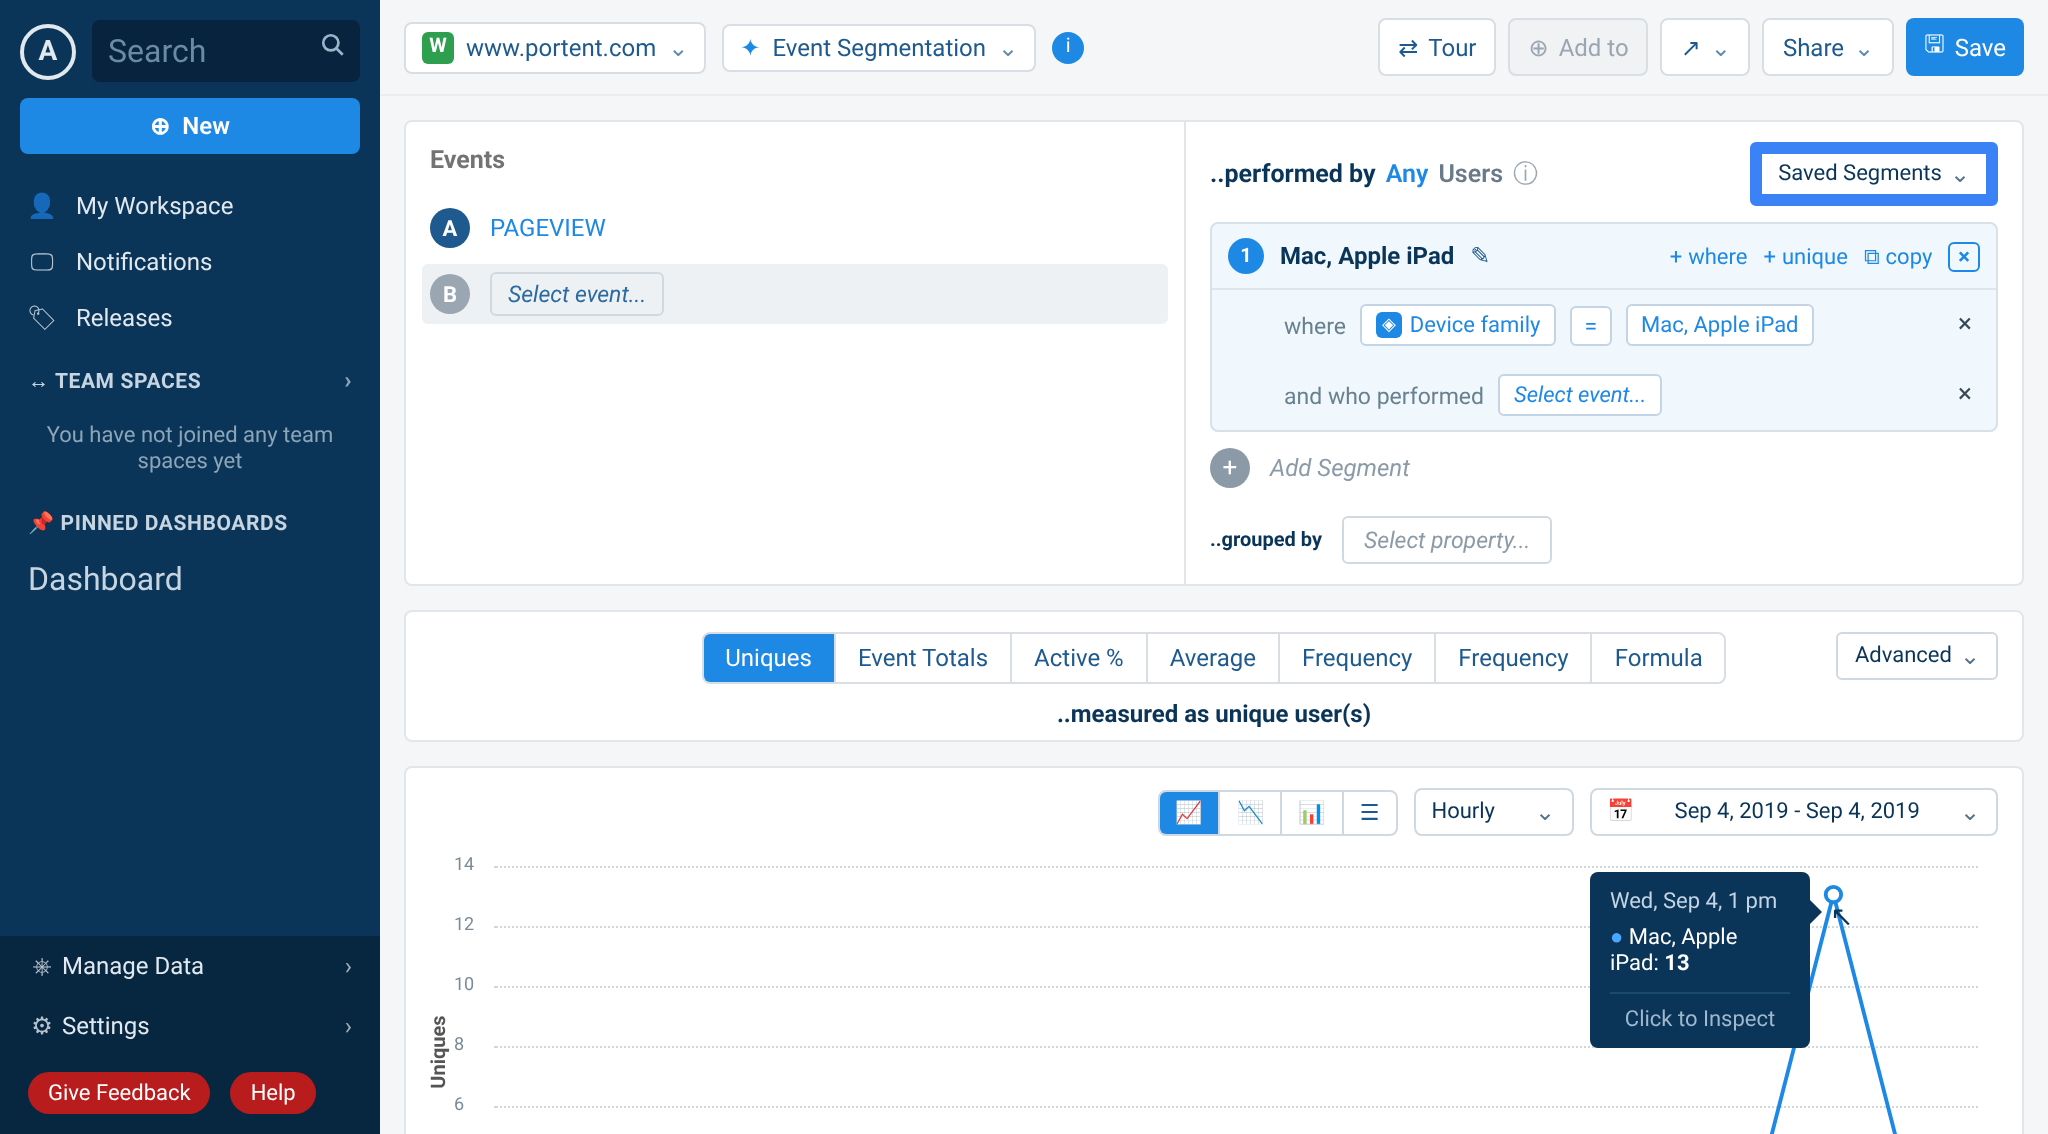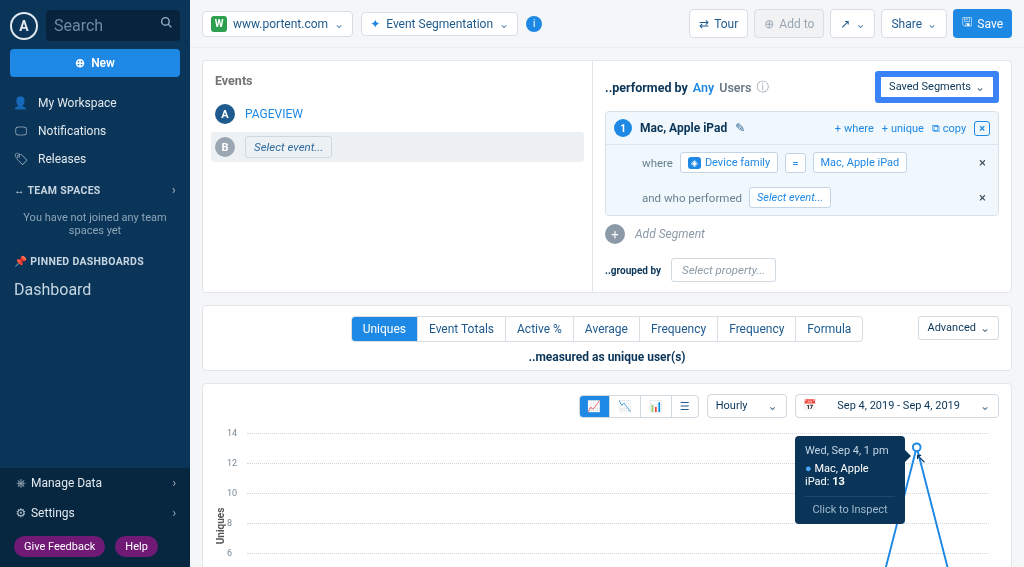--- a/index.html
+++ b/index.html
@@ -13,21 +13,21 @@
 .search-ic { position:absolute; right:7px; top:6px; color:#9ab3c7; }
 .new-btn { margin:0 10px 12px; background:#1e88e5; color:#fff; border:none; padding:7px 0; border-radius:4px; font-size:12px; font-weight:600; cursor:pointer; display:flex; align-items:center; justify-content:center; gap:6px; }
 .nav-item { padding:7px 14px; display:flex; align-items:center; gap:10px; cursor:pointer; font-size:12px; }
 .nav-ic { width:14px; display:inline-flex; align-items:center; justify-content:center; opacity:.8; }
 .sb-head { font-size:10.5px; font-weight:700; letter-spacing:.3px; color:#c6d5e1; display:flex; align-items:center; justify-content:space-between; padding:10px 14px 6px; }
 .sb-msg { font-size:11px; text-align:center; padding:8px 22px; color:#8ea5b8; }
 .sb-sublink { padding:6px 14px; font-size:16px; color:#c6d5e1; cursor:pointer; }
 .sb-foot { margin-top:auto; background:#072741; }
 .sb-foot .nav-item { justify-content:space-between; padding:8px 14px; }
 .sb-foot-row { display:flex; gap:10px; padding:8px 14px 10px; }
-.pill { background:#701a75; color:#fff; border:none; padding:4px 10px; border-radius:12px; font-size:11px; cursor:pointer; }
+.pill { background:#b91c1c; color:#fff; border:none; padding:4px 10px; border-radius:12px; font-size:11px; cursor:pointer; }
 .chev { font-size:12px; opacity:.7; }
 
 .main { flex:1; display:flex; flex-direction:column; background:#f5f6f7; overflow:auto; }
 .topbar { display:flex; align-items:center; padding:9px 12px; gap:8px; background:#f5f6f7; border-bottom:1px solid #ebedef; }
 .tb-chip { display:inline-flex; align-items:center; gap:6px; background:#fff; border:1px solid #d8dee4; padding:4px 8px; border-radius:4px; font-size:12px; cursor:pointer; color:#1e5a8e; }
 .w-badge { background:#2e9e4f; color:#fff; width:16px; height:16px; border-radius:3px; display:inline-flex; align-items:center; justify-content:center; font-size:10px; font-weight:700; }
 .info-circ { width:16px; height:16px; border-radius:50%; background:#1e88e5; color:#fff; font-size:10px; display:inline-flex; align-items:center; justify-content:center; cursor:pointer; }
 .tb-right { margin-left:auto; display:flex; gap:6px; }
 .tb-btn { background:#fff; border:1px solid #d8dee4; padding:4px 9px; border-radius:4px; font-size:12px; display:inline-flex; align-items:center; gap:5px; cursor:pointer; color:#1e5a8e; }
 .tb-btn.disabled { color:#9aa6b2; background:#f0f2f4; }

